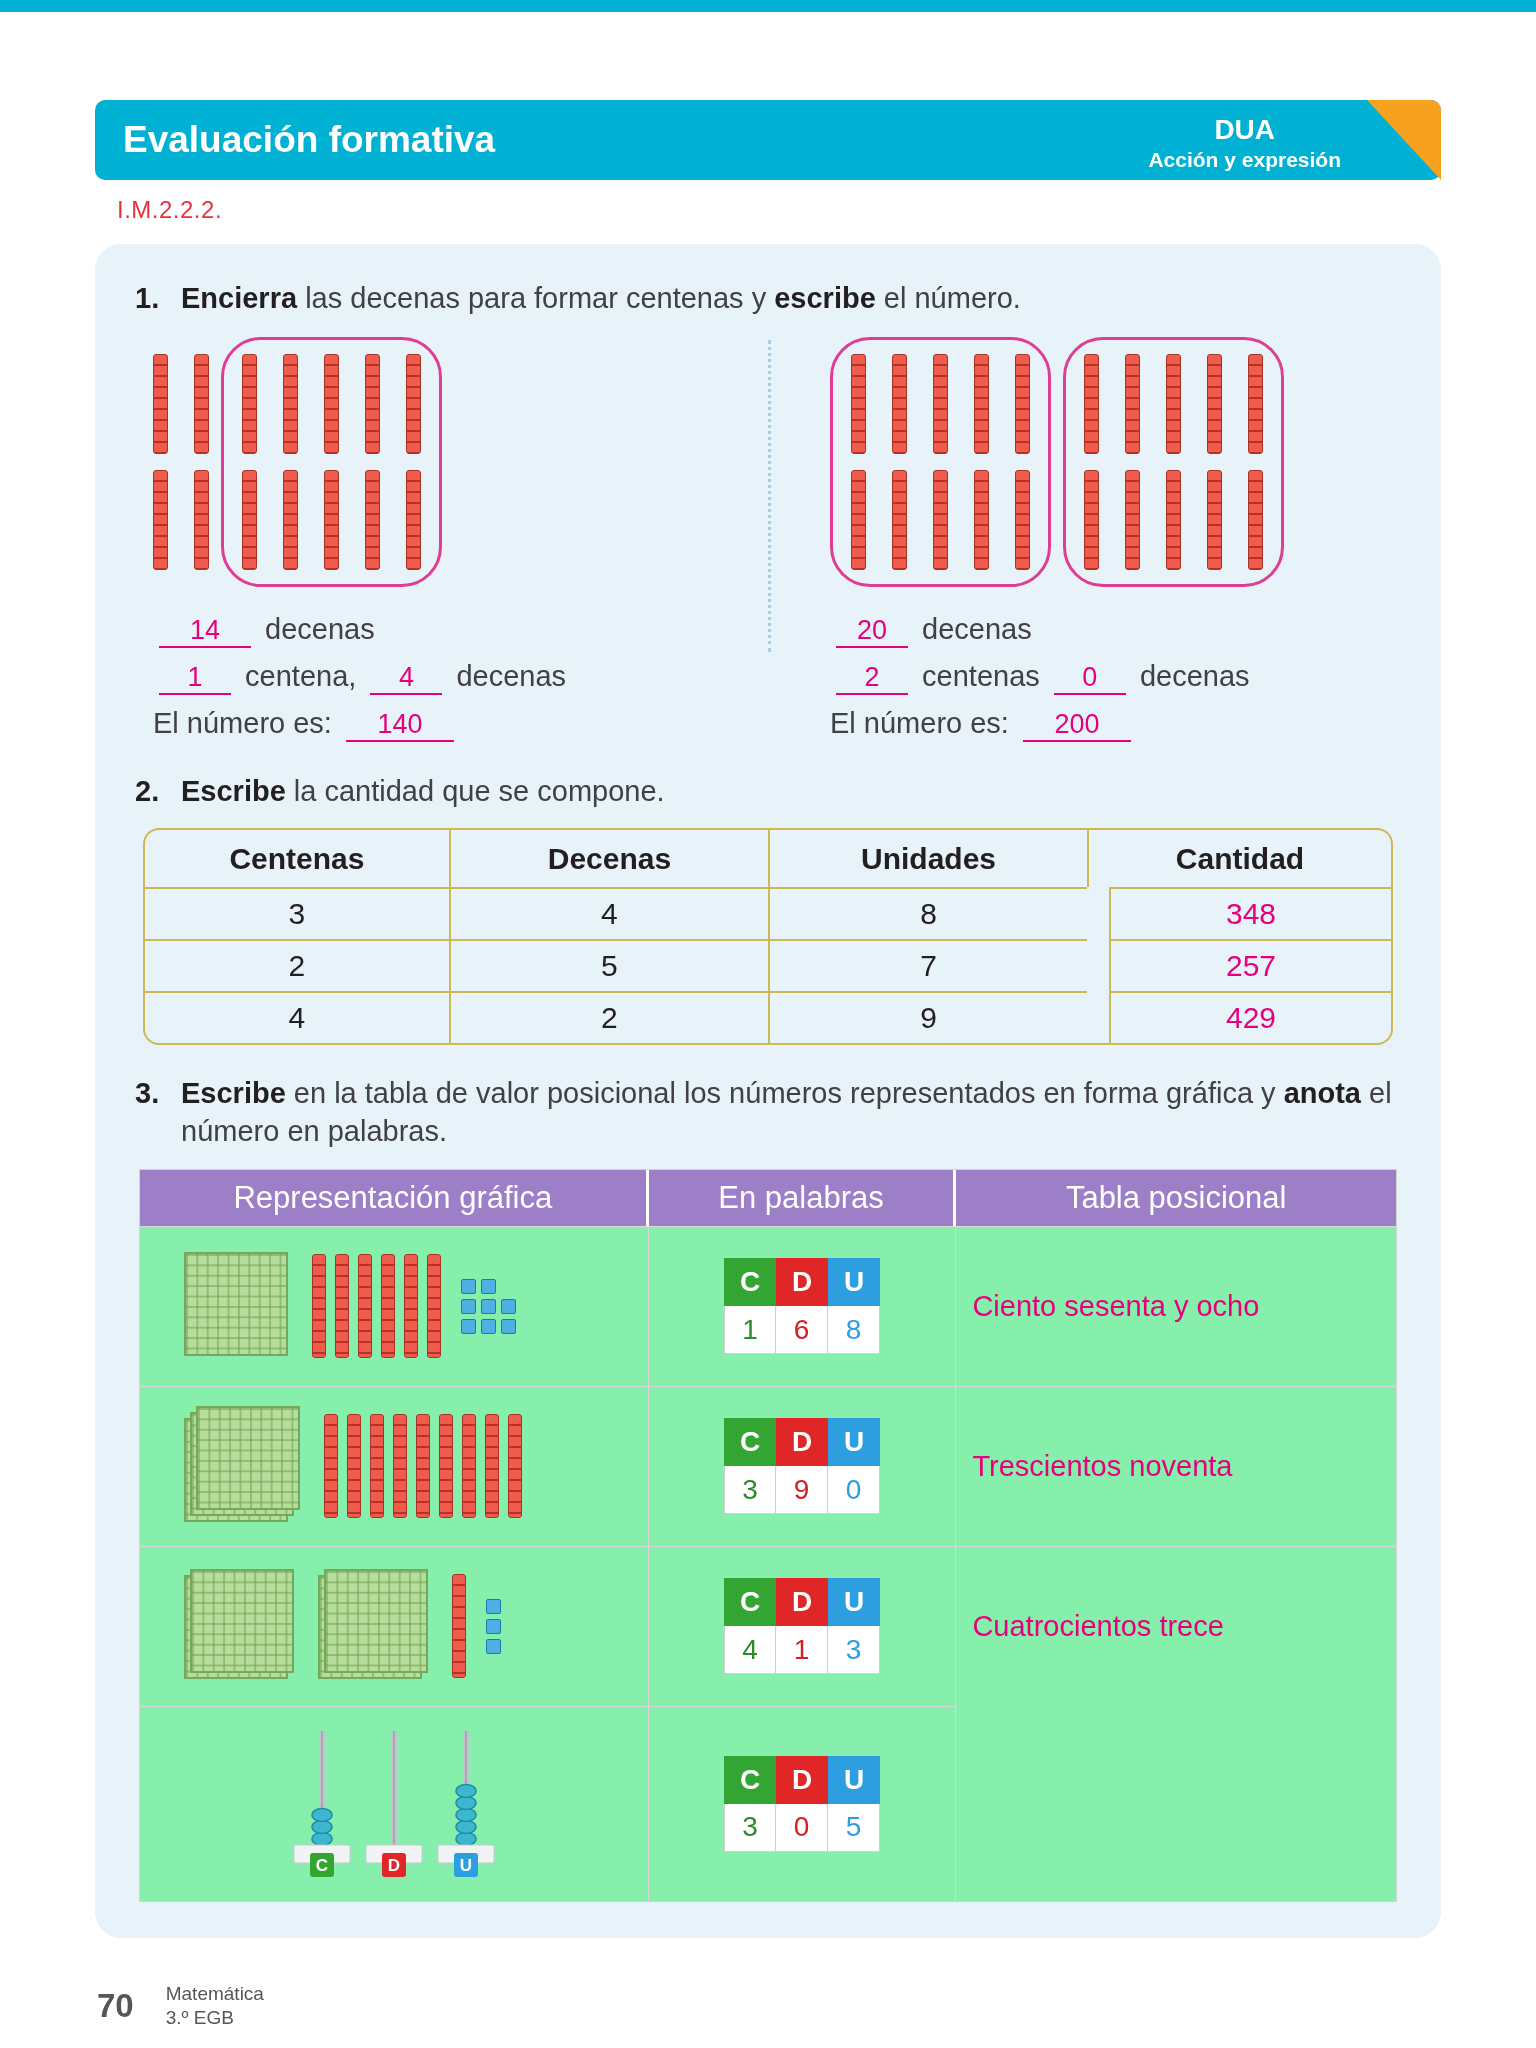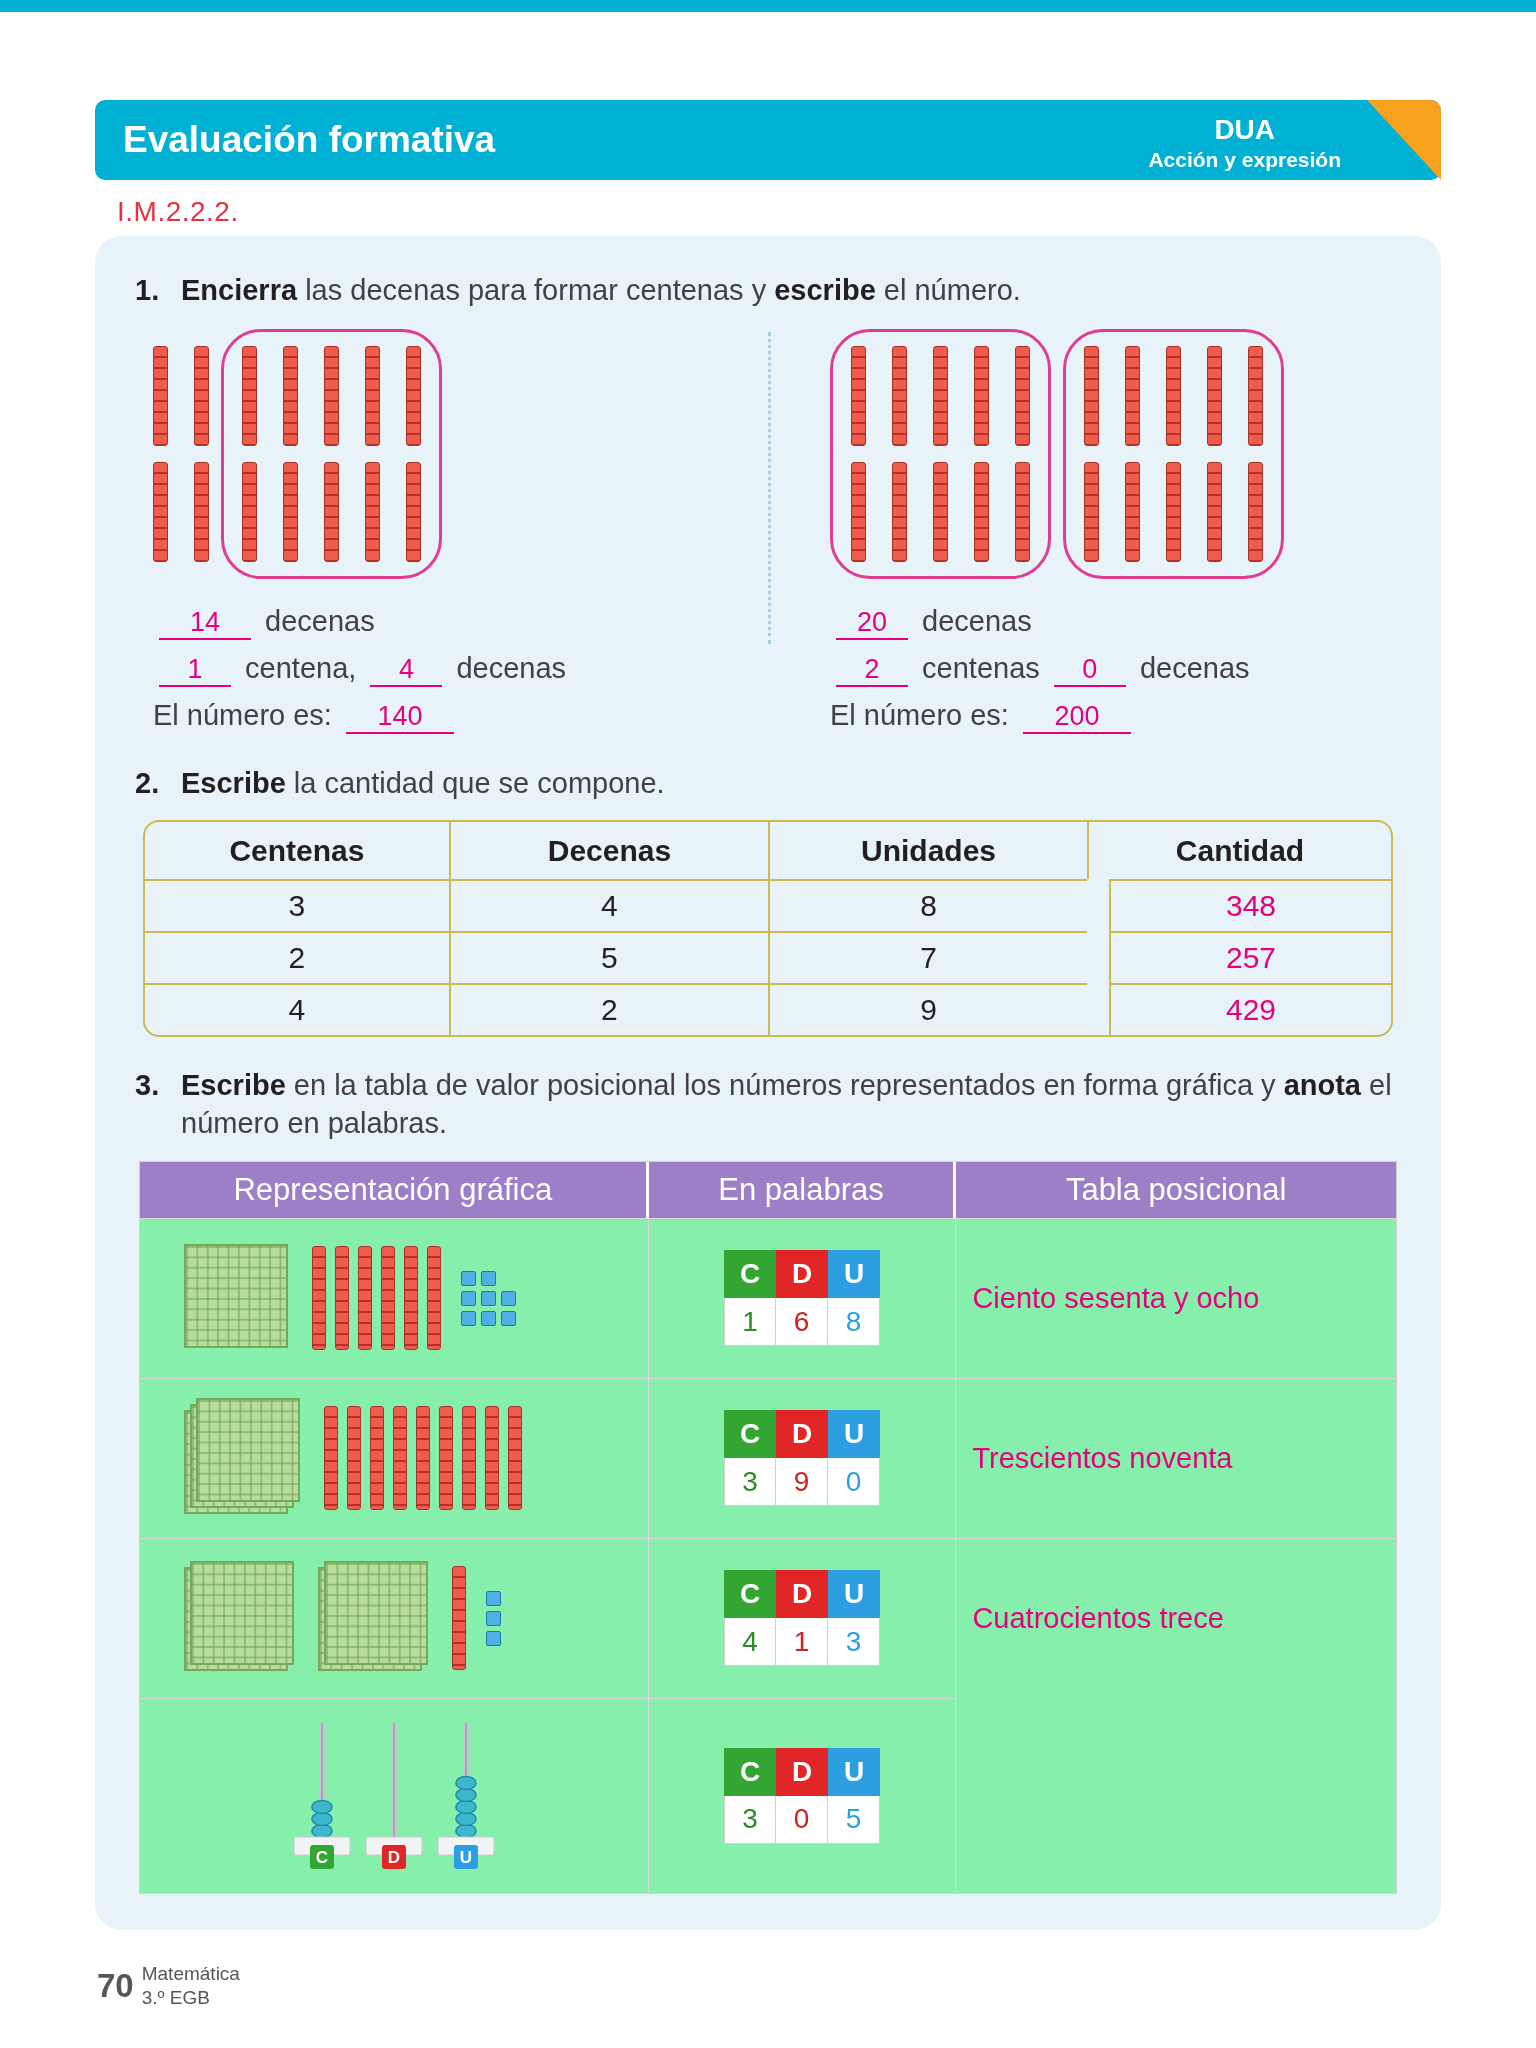--- a/index.html
+++ b/index.html
@@ -9,21 +9,21 @@
   .content { padding:0 95px; }
 
   
   .header-band { margin-top:88px; height:80px; background:#00b1d4; border-radius:10px; position:relative; display:flex; align-items:center; }
   .header-title { margin-left:28px; font-size:37px; font-weight:bold; color:#ffffff; }
   .header-right { position:absolute; right:100px; top:12px; text-align:center; color:#ffffff; line-height:1.25; }
   .dua { font-size:28px; font-weight:bold; }
   .dua-sub { font-size:21px; font-weight:bold; }
   .corner { position:absolute; right:0; top:0; width:74px; height:100%; background:#f8a11e; clip-path:polygon(0 0,100% 0,100% 100%); border-radius:0 10px 0 0; }
 
-  .code { color:#e8313f; font-size:28px; margin:16px 0 8px 22px; letter-spacing:.5px; }
+  .code { color:#e8313f; font-size:24px; margin:16px 0 20px 22px; letter-spacing:.5px; }
 
   
   .main-panel { background:#e7f3f9; border-radius:26px; padding:26px 40px 36px; }
 
   .prompt { display:flex; font-size:29px; color:#414042; margin:10px 0 18px; line-height:1.3; }
   .prompt .num { flex:none; width:46px; font-weight:bold; color:#231f20; }
   .prompt .b { font-weight:bold; color:#231f20; }
 
   
   .ex1-cols { display:flex; position:relative; margin-bottom:26px; }
@@ -75,21 +75,21 @@
           background-image:linear-gradient(to right, rgba(110,160,80,.55) 1.5px, transparent 1.5px),
                            linear-gradient(to bottom, rgba(110,160,80,.55) 1.5px, transparent 1.5px);
           background-size:10.4px 10.4px; }
   .rods3 { display:flex; gap:9px; align-items:center; flex:none; }
   .rod-tall { height:104px; width:14px; }
   .units { display:flex; flex-direction:column; gap:5px; justify-content:center; }
   .unit-row { display:flex; gap:5px; }
   .unit { width:15px; height:15px; background:#4fb0e4; border:1.5px solid #1f79ad; border-radius:2px; }
 
   
-  .footer { display:flex; align-items:center; gap:8px; margin-top:32px; padding-left:2px; }
+  .footer { display:flex; align-items:center; gap:32px; margin-top:44px; padding-left:2px; }
   .page-num { font-size:33px; font-weight:bold; color:#55565a; }
   .footer-small { font-size:19px; color:#55565a; line-height:1.3; }
 </style>
 </head>
 <body>
 
 <div class="page">
   <div class="top-strip"></div>
   <div class="content">
 

